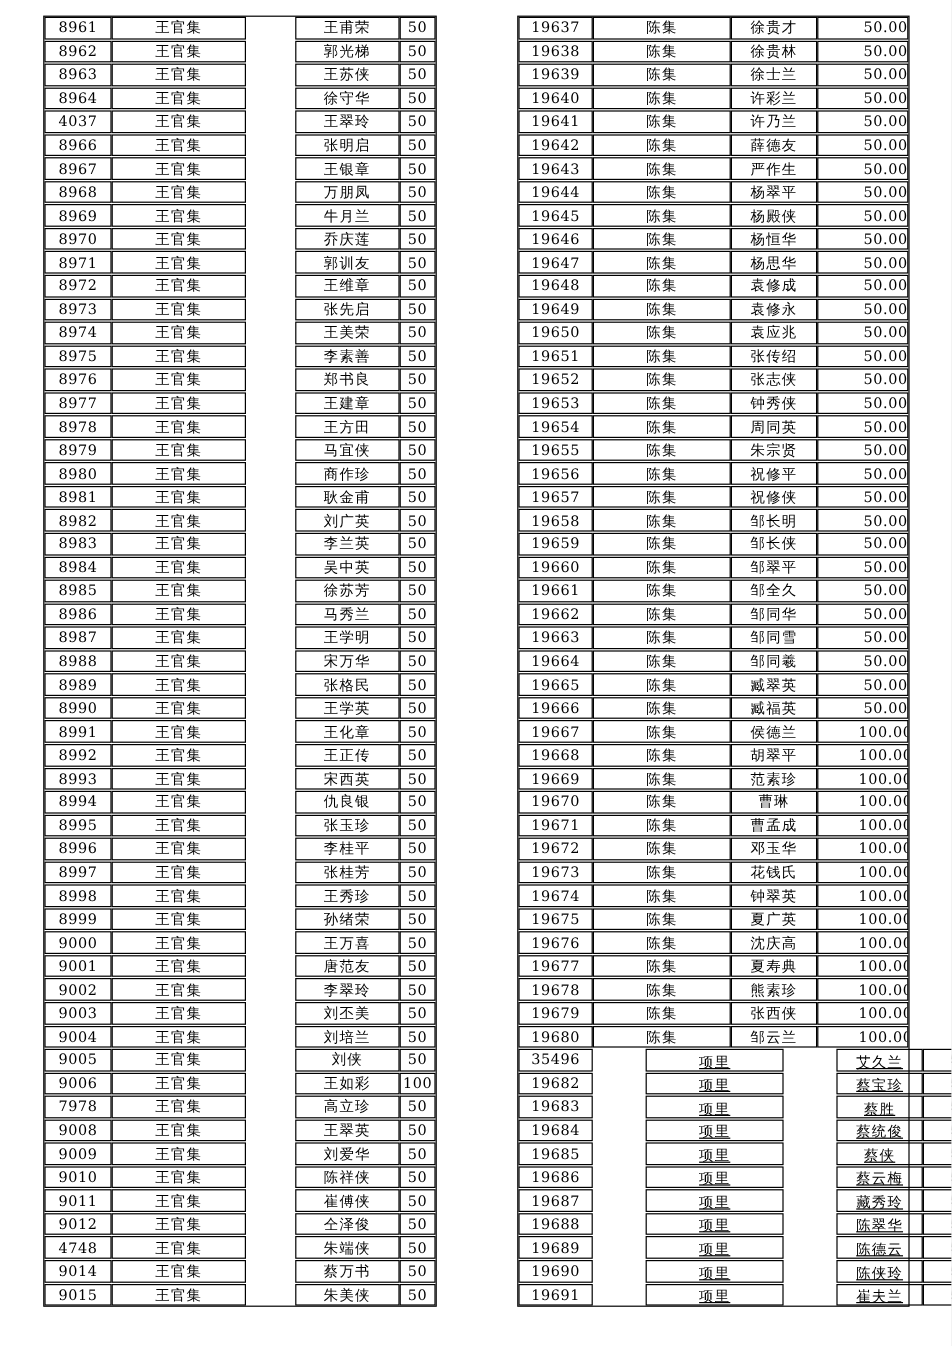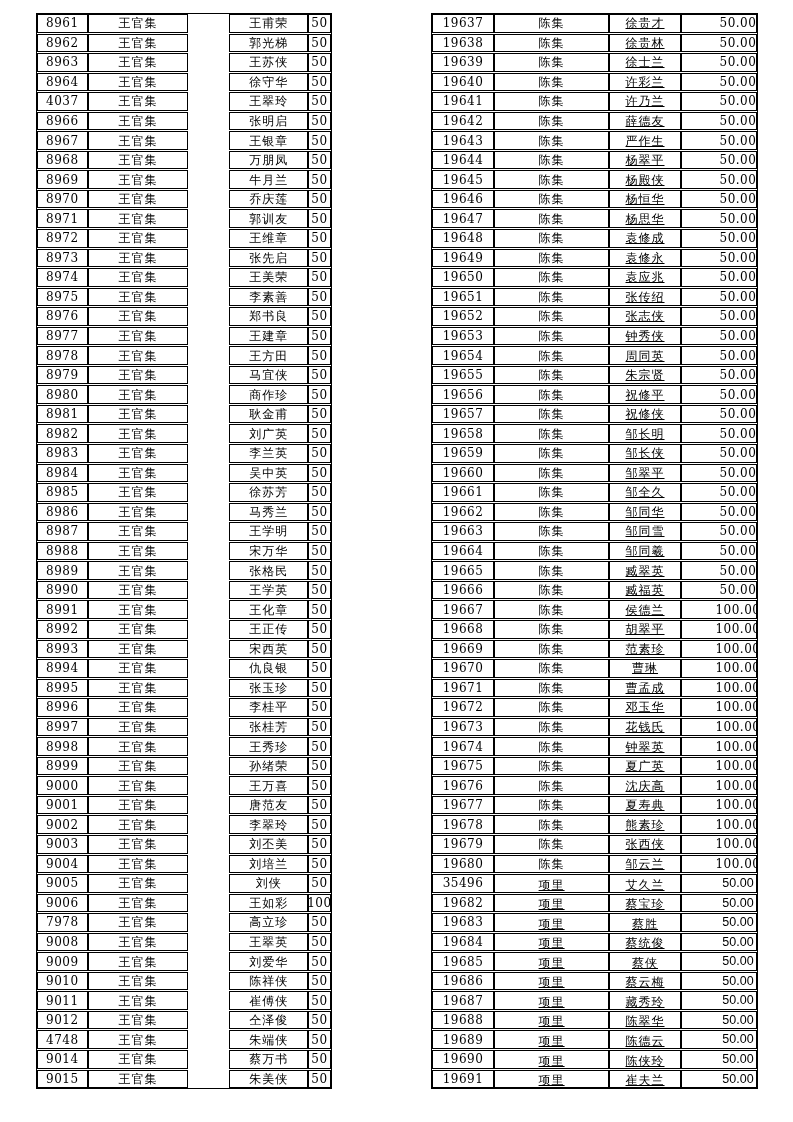--- a/index.html
+++ b/index.html
@@ -16,21 +16,21 @@
   .dtable {
     position: absolute;
     top: 13px;
     display: flex;
     flex-direction: column;
     gap: 1px;
     height: 1076px;
     border: 1px solid #000;
     background: #ffffff;
   }
-  .dtable.left  { left: 36px;  width: 296px; }
+  .dtable.left  { left: 36px;  width: 328px; }
   .dtable.right { left: 431px; width: 327px; text-align: right; }
   .trow { display: flex; flex: 1; gap: 0; }
   .cell {
     border: 1.2px solid #000;
     display: flex;
     align-items: center;
     justify-content: center;
     font-size: 12px;
     line-height: 1;
     overflow: hidden;
@@ -39,27 +39,28 @@
   .cell.c-id     { letter-spacing: 0.5px; }
   .cell.c-place  { letter-spacing: 1px; }
   .cell.c-name   { letter-spacing: 1px; }
   .cell.c-amount { letter-spacing: 0.5px; }
   .left  .c-id     { flex: 0 0 17.2%; }
   .left  .c-place  { flex: 0 0 34.3%; }
   .left  .c-name   { flex: 0 0 26.7%; margin-left: 41px; }
   .left  .c-amount { flex: 1; }
   .right .c-id     { flex: 0 0 19.1%; }
   .right .c-place  { flex: 0 0 35.4%; }
-  .right .c-name   { flex: 0 0 22.1%; text-decoration: underline; }
+  .right .c-name   { flex: 0 0 22.1%; }
   .right .c-amount { flex: 1; padding-left: 38px; }
   
   .cell.ul {
     text-decoration: underline;
     align-items: flex-end;
     padding-bottom: 1px;
+    margin-left: 44px;
   }
   .cell.sans {
     font-family: "Liberation Sans", sans-serif;
     font-size: 12.5px;
     align-items: flex-end;
     padding-bottom: 2px;
     letter-spacing: 0;
   }
 </style>
 </head>

